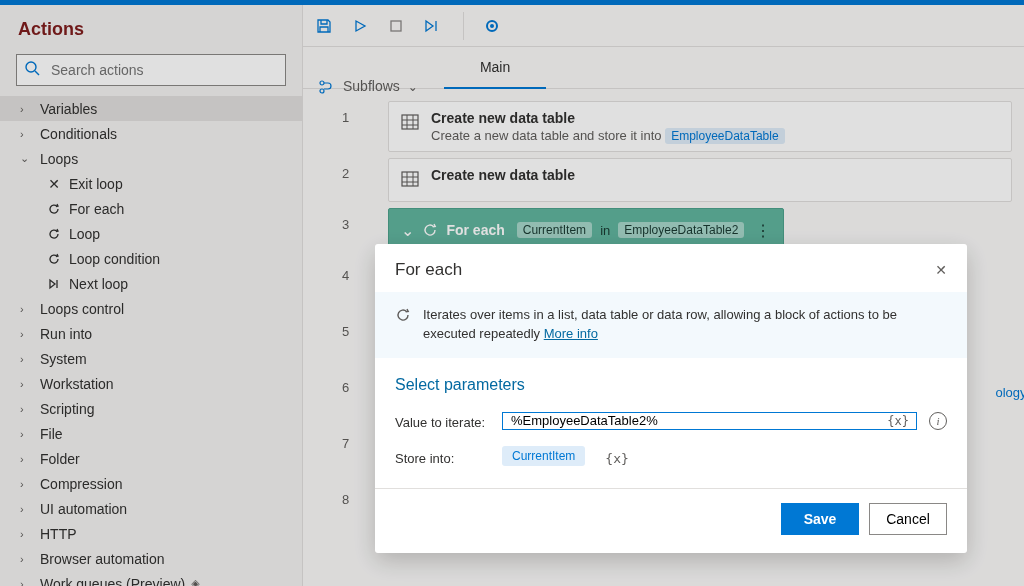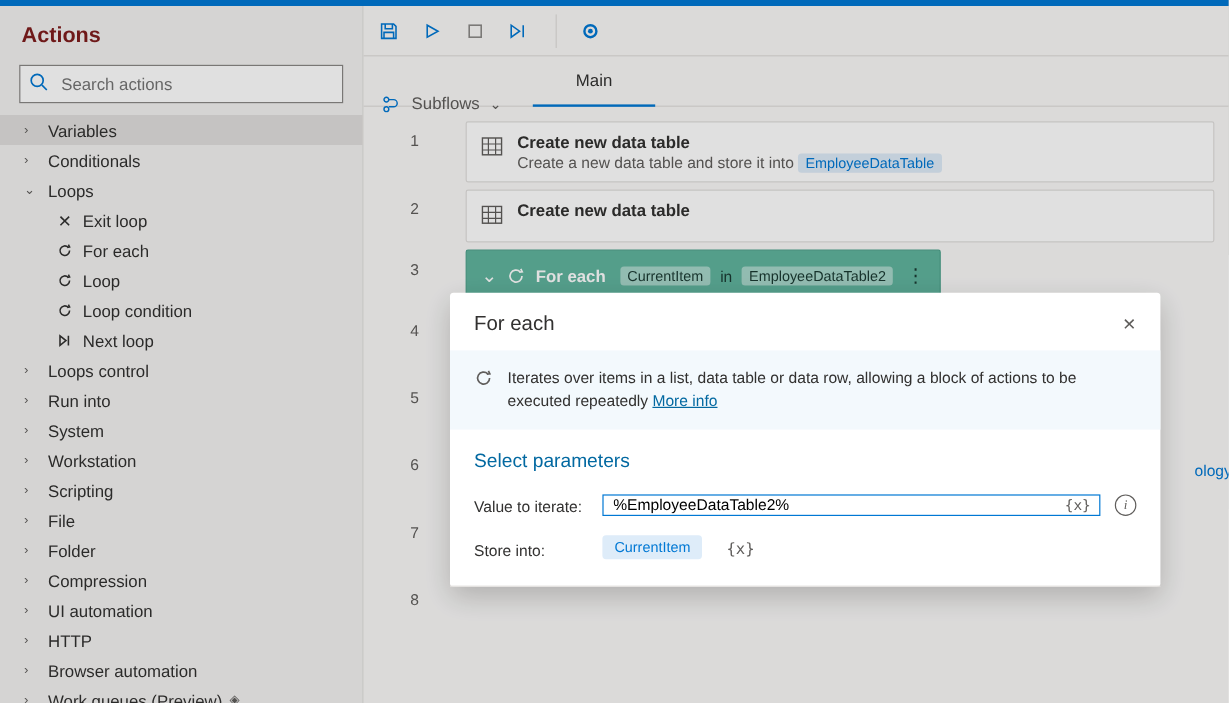--- a/index.html
+++ b/index.html
@@ -327,14 +327,18 @@
         <span class="fx">{x}</span>
       </div>
       <span class="info-icon">i</span>
     </div>
     <div class="form-row store-row">
       <label>Store into:</label>
       <span class="var-pill">CurrentItem</span>
       <span class="fx-pill">{x}</span>
     </div>
     <div class="divider-line"></div>
+    <div class="dialog-footer">
+      <button class="btn primary">Save</button>
+      <button class="btn">Cancel</button>
+    </div>
   </div>
 </div>
 
 </body></html>

